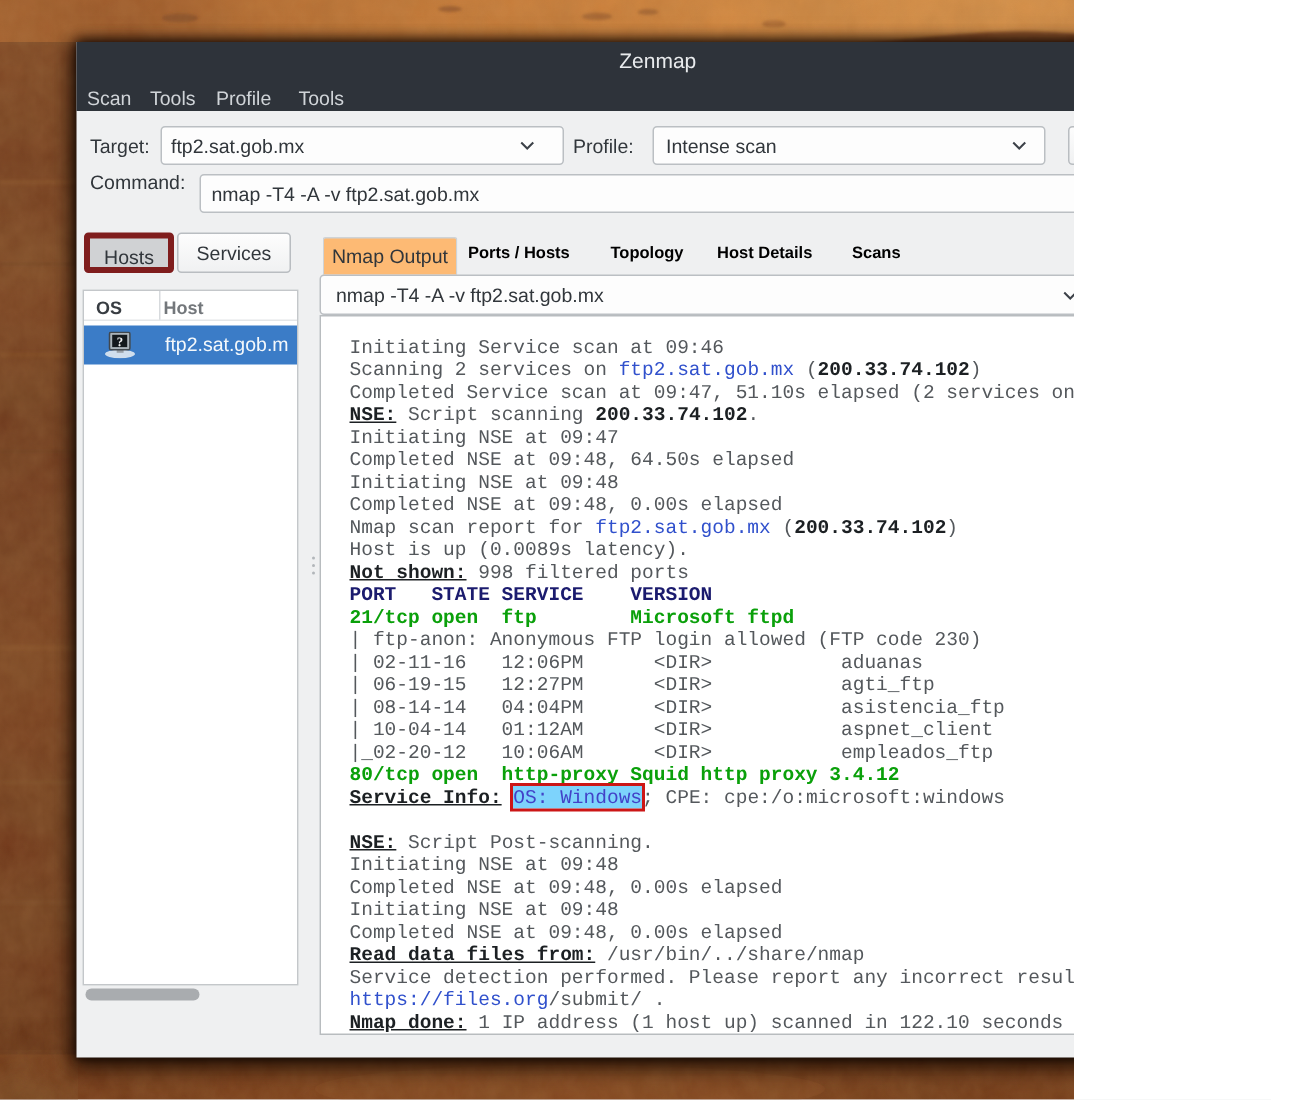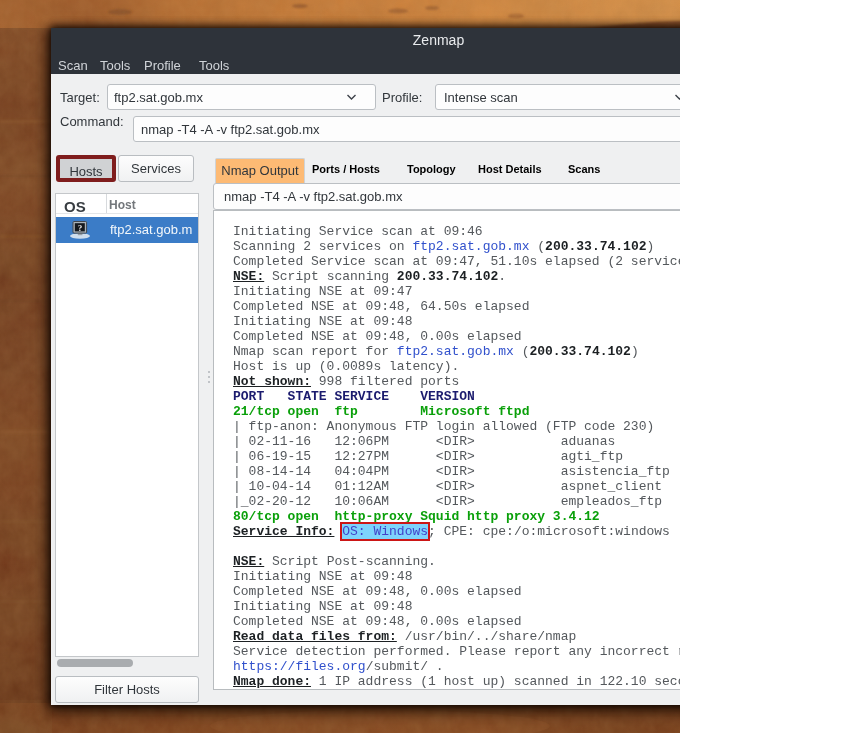--- a/index.html
+++ b/index.html
@@ -1,17 +1,17 @@
 <!DOCTYPE html>
 <html><head>
 <meta charset="utf-8">
 <style>
   html,body{margin:0;padding:0;}
   #desk{position:relative;width:680px;height:733px;overflow:hidden;background:#6f351a;
-    font-family:"Liberation Sans",sans-serif;}
+    font-family:"Liberation Sans",sans-serif;padding-left:36px;}
   .abs{position:absolute;}
   #bgsvg{left:0;top:0;}
   
   #win{left:51px;top:28px;width:775px;height:677px;background:#eff0f1;
     box-shadow:0 5px 13px 3px rgba(18,7,2,.66), 0 -2px 7px rgba(18,7,2,.5), 4px 0 10px rgba(18,7,2,.35), -4px 0 10px rgba(18,7,2,.35), 0 1px 4px rgba(0,0,0,.5);}
   #hdr{left:0;top:0;width:775px;height:46px;background:#2e333a;}
   #title{left:0;top:4px;width:775px;text-align:center;color:#e9ebed;font-size:14px;}
   #mini{left:690px;top:12px;width:9px;height:2px;background:#dfe2e5;border-radius:1px;}
   #maxi{left:720px;top:9px;width:7px;height:7px;}
   #closec{left:745px;top:5px;width:16px;height:16px;}
@@ -180,36 +180,35 @@
     <div class="abs btn" style="left:661px;top:56px;width:40px;height:26px;line-height:24px;">Scan</div>
     <div class="abs btn" style="left:711px;top:56px;width:56px;height:26px;line-height:24px;color:#a0a4a8;border-color:#d4d7da;background:#f3f4f5;">Cancel</div>
 
     <div class="abs lbl" style="left:9px;top:86px;">Command:</div>
     <div class="abs field" style="left:82px;top:88px;width:685px;height:26px;"></div>
     <div class="abs" style="left:90px;top:94px;font-size:13px;color:#31363b;">nmap -T4 -A -v ftp2.sat.gob.mx</div>
 
     <div class="abs" id="hostsbtn">Hosts</div>
     <div class="abs btn" id="servbtn">Services</div>
     <div class="abs" id="listframe">
-      <div class="abs" style="left:8px;top:4px;font-weight:bold;font-size:15px;color:#383d42;">OS</div>
+      <div class="abs" style="left:8px;top:4px;font-weight:bold;font-size:12px;color:#383d42;">OS</div>
       <div class="abs" style="left:50px;top:0px;width:1px;height:20px;background:#d7dadd;"></div>
       <div class="abs" style="left:0px;top:19px;width:142px;height:1px;background:#e4e6e8;"></div>
       <div class="abs" style="left:53px;top:4px;font-weight:bold;font-size:12px;color:#73777b;">Host</div>
       <div class="abs" style="left:0px;top:23px;width:142px;height:26px;background:#3b7cc7;"></div>
       <svg class="abs" style="left:14px;top:27px;width:21px;height:18px;" viewBox="0 0 21 18">
         <ellipse cx="10" cy="15" rx="10" ry="2.8" fill="#cfdeed"></ellipse>
         <rect x="7.8" y="11" width="4.6" height="3.2" fill="#99a1a8"></rect>
         <rect x="3" y="0.5" width="13.6" height="11.6" rx="1" fill="#aab2b8" stroke="#41474d" stroke-width="1"></rect>
         <rect x="4.8" y="2.2" width="10" height="8.2" fill="#14181c"></rect>
         <text x="10" y="9.6" font-size="8.5" font-weight="bold" fill="#f2f2f2" text-anchor="middle" font-family="Liberation Serif">?</text>
       </svg>
       <div class="abs" style="left:54px;top:28px;font-size:13px;color:#f4f8fb;">ftp2.sat.gob.m</div>
     </div>
     <div class="abs" id="hscroll"></div>
-    <div class="abs btn" id="filterbtn">Filter Hosts</div>
     <div class="abs" style="left:157px;top:343px;width:2px;height:2px;border-radius:50%;background:#b2b6ba;box-shadow:0 5px 0 #b2b6ba,0 10px 0 #b2b6ba;"></div>
 
     <div class="abs" id="tab-active">Nmap Output</div>
     <div class="abs tab" style="left:261px;">Ports / Hosts</div>
     <div class="abs tab" style="left:356px;">Topology</div>
     <div class="abs tab" style="left:427px;">Host Details</div>
     <div class="abs tab" style="left:517px;">Scans</div>
 
     <div class="abs field" style="left:162px;top:155px;width:513px;height:27px;"></div>
     <div class="abs" style="left:173px;top:161px;font-size:13px;color:#31363b;">nmap -T4 -A -v ftp2.sat.gob.mx</div>

